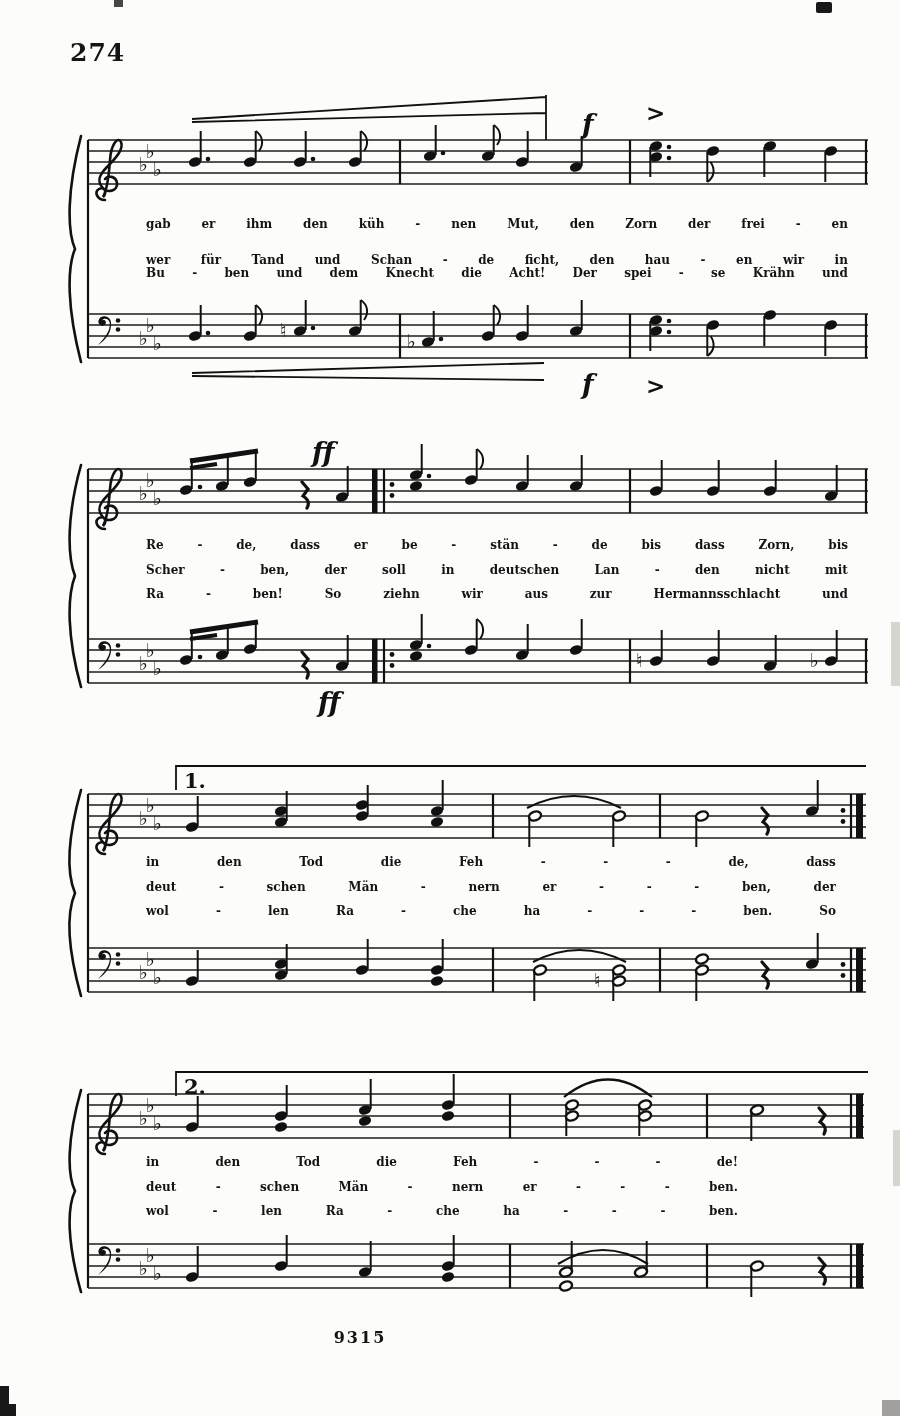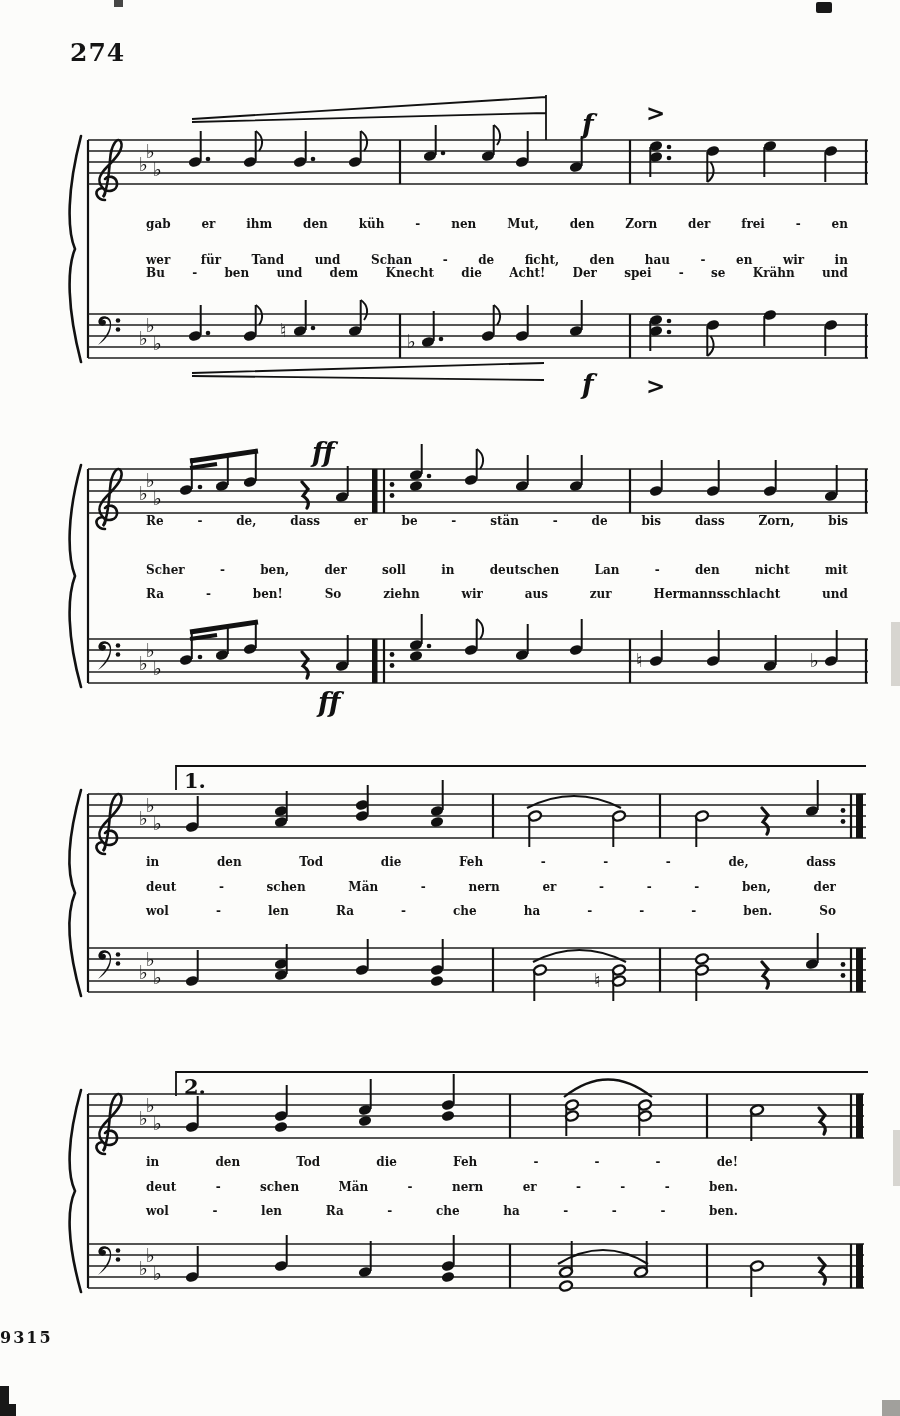--- a/index.html
+++ b/index.html
@@ -2,21 +2,21 @@
 <html><head>
 <meta charset="utf-8">
 <style>
   html,body{margin:0;padding:0;}
   body{
     width:900px;height:1416px;position:relative;overflow:hidden;
     background:#fcfcfa;color:#141414;
     font-family:"DejaVu Serif", serif;
   }
   .page-number{position:absolute;left:70px;top:38px;font-weight:700;font-size:25px;letter-spacing:1px;}
-  .plate-number{position:absolute;left:0;top:1328px;width:720px;text-align:left;
+  .plate-number{position:absolute;left:0;top:1328px;width:720px;text-align:center;
     font-weight:700;font-size:16px;letter-spacing:2px;}
   .score-svg{position:absolute;left:0;top:0;}
   .lyric-row{
     position:absolute;display:flex;justify-content:space-between;align-items:flex-end;
     font-weight:700;font-size:12px;line-height:20px;color:#141414;white-space:pre;gap:15px;
   }
   .row-s1{left:146px;width:702px;}
   .row-s2{left:146px;width:702px;}
   .row-s3{left:146px;width:690px;}
   .row-s4{left:146px;width:592px;}
@@ -368,21 +368,21 @@
       <use href="#hd" x="757" y="1266"></use>
       <use href="#rq" x="822" y="1268"></use>
     </g>
   </g>
 </svg>
 
 <div class="lyric-row row-s1" style="top:214px"><span>gab</span><span>er</span><span>ihm</span><span>den</span><span>küh</span><span>-</span><span>nen</span><span>Mut,</span><span>den</span><span>Zorn</span><span>der</span><span>frei</span><span>-</span><span>en</span></div>
 <div class="lyric-row row-s1" style="top:250px"><span>wer</span><span>für</span><span>Tand</span><span>und</span><span>Schan</span><span>-</span><span>de</span><span>ficht,</span><span>den</span><span>hau</span><span>-</span><span>en</span><span>wir</span><span>in</span></div>
 <div class="lyric-row row-s1" style="top:263px"><span>Bu</span><span>-</span><span>ben</span><span>und</span><span>dem</span><span>Knecht</span><span>die</span><span>Acht!</span><span>Der</span><span>spei</span><span>-</span><span>se</span><span>Krähn</span><span>und</span></div>
 
-<div class="lyric-row row-s2" style="top:511px"><span>Re</span><span>-</span><span>de,</span><span>dass</span><span>er</span><span>be</span><span>-</span><span>stän</span><span>-</span><span>de</span><span>bis</span><span>dass</span><span>Zorn,</span><span>bis</span></div>
+<div class="lyric-row row-s2" style="top:535px"><span>Re</span><span>-</span><span>de,</span><span>dass</span><span>er</span><span>be</span><span>-</span><span>stän</span><span>-</span><span>de</span><span>bis</span><span>dass</span><span>Zorn,</span><span>bis</span></div>
 <div class="lyric-row row-s2" style="top:560px"><span>Scher</span><span>-</span><span>ben,</span><span>der</span><span>soll</span><span>in</span><span>deutschen</span><span>Lan</span><span>-</span><span>den</span><span>nicht</span><span>mit</span></div>
 <div class="lyric-row row-s2" style="top:584px"><span>Ra</span><span>-</span><span>ben!</span><span>So</span><span>ziehn</span><span>wir</span><span>aus</span><span>zur</span><span>Hermannsschlacht</span><span>und</span></div>
 
 <div class="lyric-row row-s3" style="top:852px"><span>in</span><span>den</span><span>Tod</span><span>die</span><span>Feh</span><span>-</span><span>-</span><span>-</span><span>de,</span><span>dass</span></div>
 <div class="lyric-row row-s3" style="top:877px"><span>deut</span><span>-</span><span>schen</span><span>Män</span><span>-</span><span>nern</span><span>er</span><span>-</span><span>-</span><span>-</span><span>ben,</span><span>der</span></div>
 <div class="lyric-row row-s3" style="top:901px"><span>wol</span><span>-</span><span>len</span><span>Ra</span><span>-</span><span>che</span><span>ha</span><span>-</span><span>-</span><span>-</span><span>ben.</span><span>So</span></div>
 
 <div class="lyric-row row-s4" style="top:1152px"><span>in</span><span>den</span><span>Tod</span><span>die</span><span>Feh</span><span>-</span><span>-</span><span>-</span><span>de!</span></div>
 <div class="lyric-row row-s4" style="top:1177px"><span>deut</span><span>-</span><span>schen</span><span>Män</span><span>-</span><span>nern</span><span>er</span><span>-</span><span>-</span><span>-</span><span>ben.</span></div>
 <div class="lyric-row row-s4" style="top:1201px"><span>wol</span><span>-</span><span>len</span><span>Ra</span><span>-</span><span>che</span><span>ha</span><span>-</span><span>-</span><span>-</span><span>ben.</span></div>

